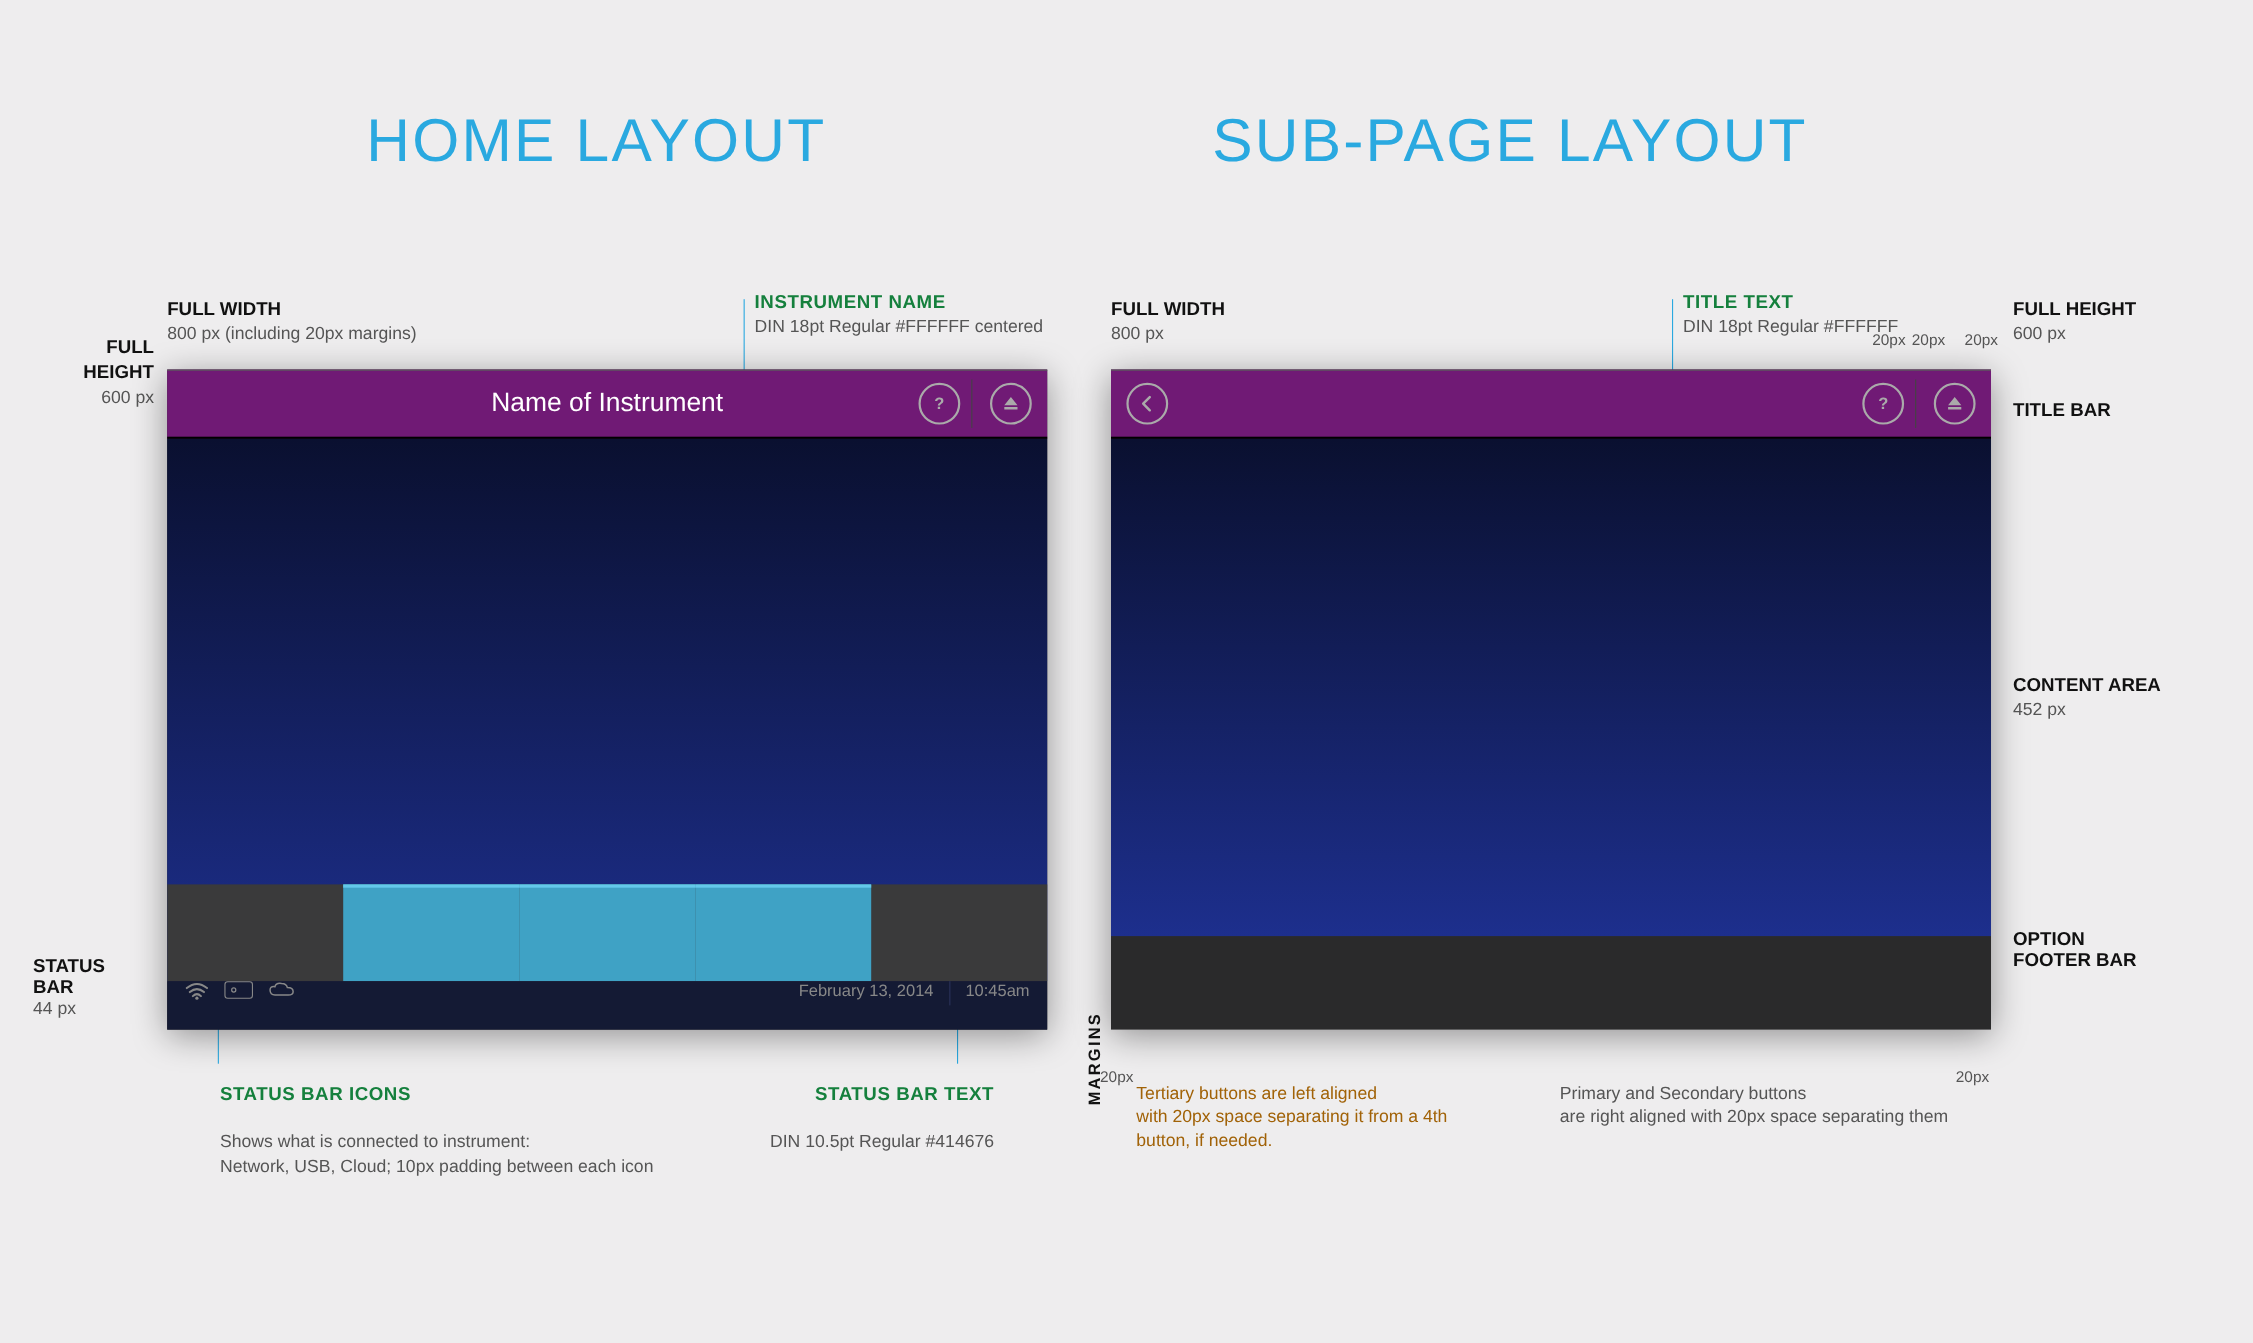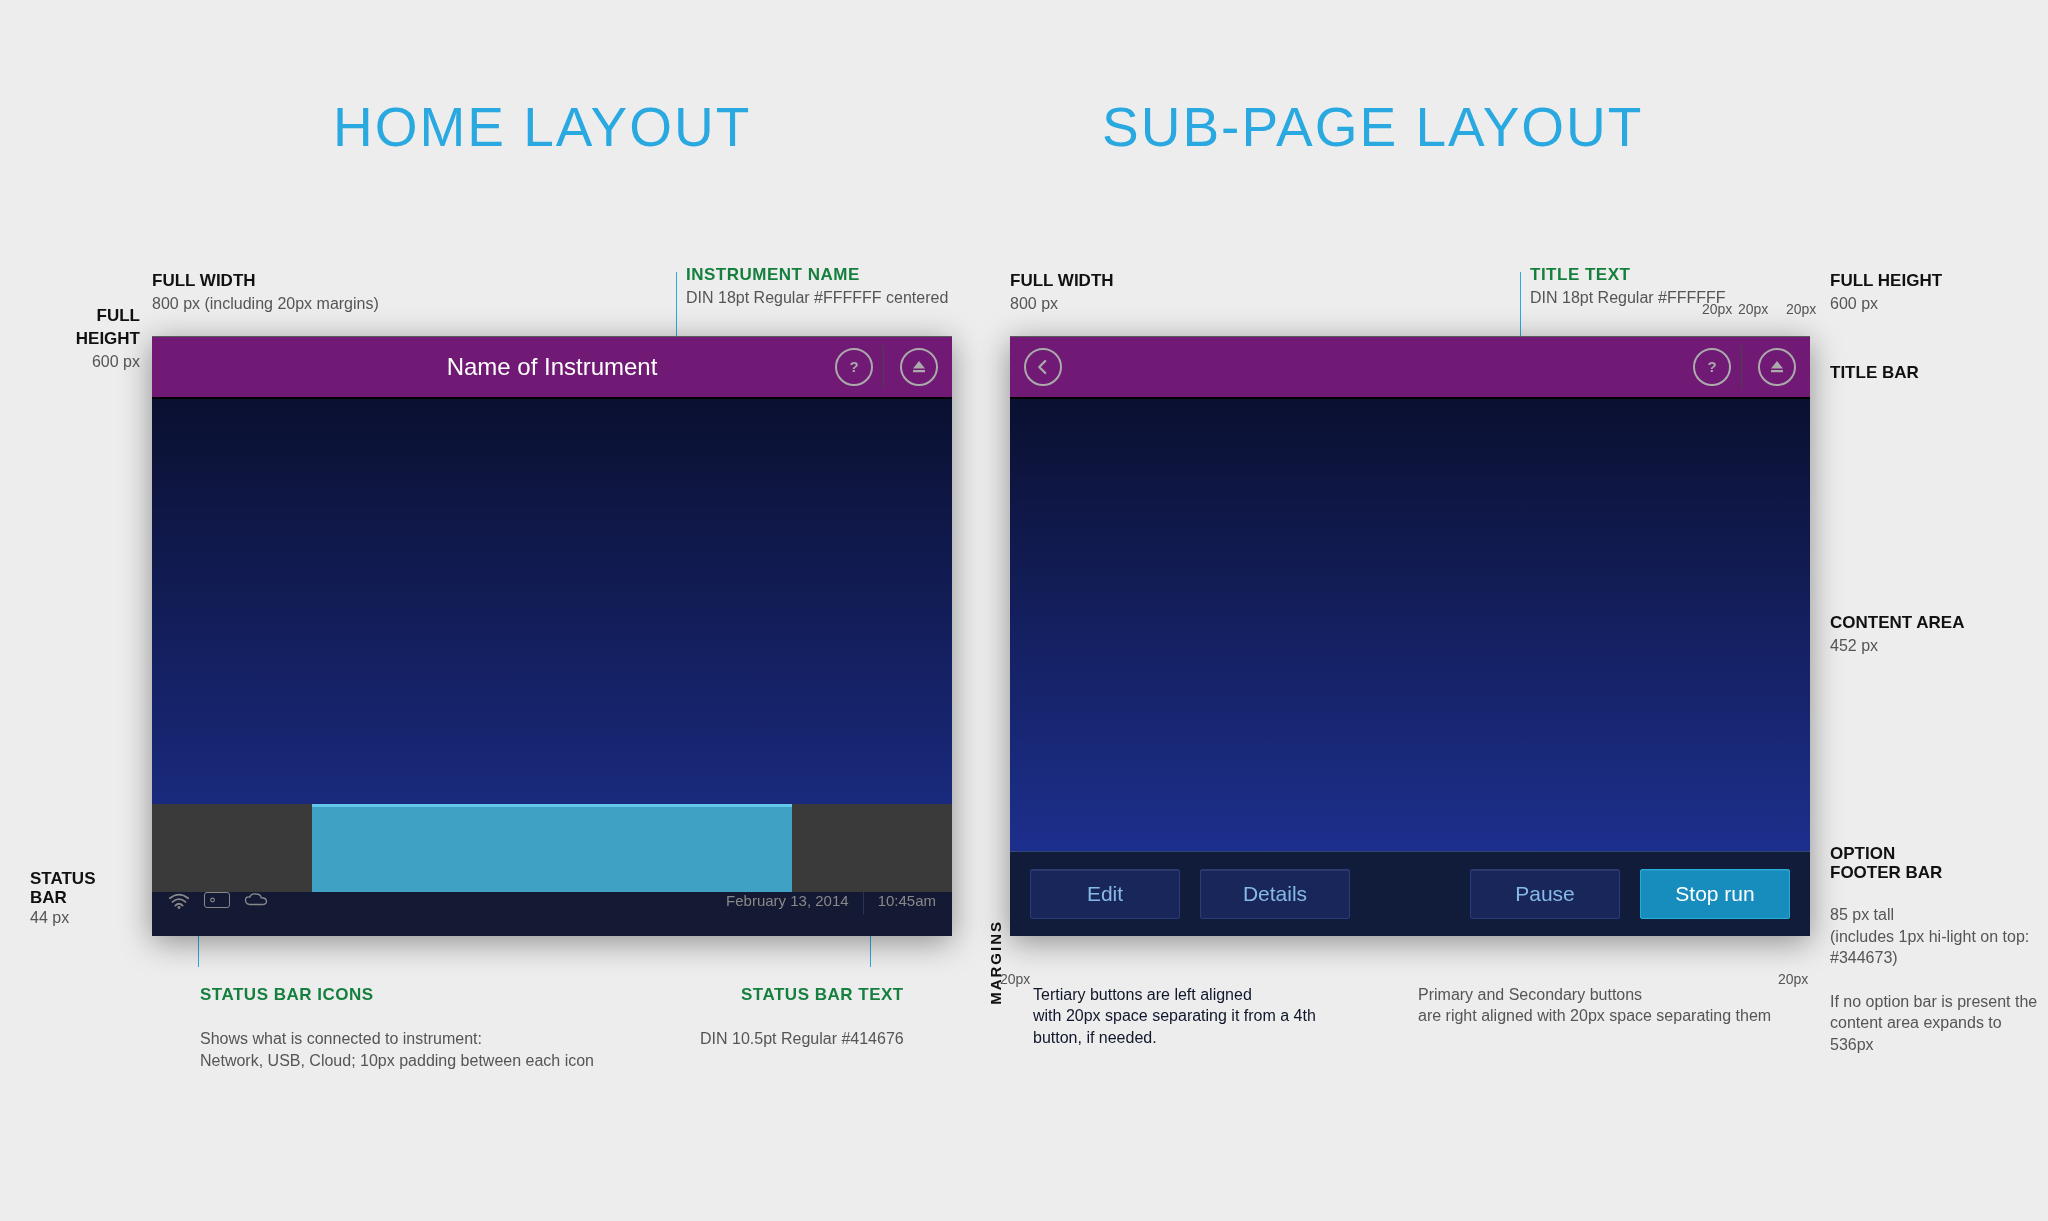--- a/index.html
+++ b/index.html
@@ -168,24 +168,20 @@
 </div>
 <div class="spec" style="left:1830px; top:340px; width:200px; white-space:pre-line;">
   <span class="hdr">TITLE BAR</span>
 </div>
 <div class="spec" style="left:1830px; top:612px;">
   <span class="hdr">CONTENT AREA</span>
   <span>452 px</span>
 </div>
 <div class="spec" style="left:1830px; top:822px; width:210px; white-space:pre-line;">
   <span class="hdr" style="line-height:1.15">OPTION<br>FOOTER BAR</span>
-  <span>85 px tall
-(includes 1px hi-light on top: #344673)
-
-If no option bar is present the content area expands to 536px</span>
 </div>
 
 <div class="spec" style="left:1702px; top:300px; font-size:14px;">20px</div>
 <div class="spec" style="left:1738px; top:300px; font-size:14px;">20px</div>
 <div class="spec" style="left:1786px; top:300px; font-size:14px;">20px</div>
 
 <div class="callout" style="left:686px; top:264px;">
   <span class="ttl">INSTRUMENT NAME</span>
   <span>DIN 18pt Regular #FFFFFF centered</span>
 </div>
@@ -195,21 +191,21 @@
 </div>
 <div class="callout" style="left:200px; top:962px; white-space:pre-line;">
   <span class="ttl">STATUS BAR ICONS</span>
   <span>Shows what is connected to instrument:
 Network, USB, Cloud; 10px padding between each icon</span>
 </div>
 <div class="callout" style="left:700px; top:962px; text-align:right; white-space:pre-line;">
   <span class="ttl">STATUS BAR TEXT</span>
   <span>DIN 10.5pt Regular #414676</span>
 </div>
-<div class="callout" style="left:1033px; top:962px; white-space:pre-line; color:#0f172a;">
+<div class="callout" style="left:1033px; top:962px; white-space:pre-line; color:#a16207;">
   <span>Tertiary buttons are left aligned
 with 20px space separating it from a 4th
 button, if needed.</span>
 </div>
 <div class="callout" style="left:1418px; top:962px; white-space:pre-line; color:#555;">
   <span>Primary  and Secondary buttons
 are right aligned with 20px space separating them</span>
 </div>
 <div class="spec" style="left:1000px; top:970px; font-size:14px;">20px</div>
 <div class="spec" style="left:1778px; top:970px; font-size:14px;">20px</div>
@@ -287,20 +283,13 @@
     </div>
     <div class="sep"></div>
     <div class="icn">
       <svg width="18" height="18" viewBox="0 0 24 24">
           <path d="M12 4 L20 14 L4 14 Z M4 16 H20 V19 H4 Z" fill="#aaa"></path>
         </svg>
     </div>
   </div>
   <div class="content" style="height:452px;"></div>
 
-  <div class="footerbar">
-    <div class="btn">Edit</div>
-    <div class="btn">Details</div>
-    <div class="fill"></div>
-    <div class="btn">Pause</div>
-    <div class="btn primary">Stop run</div>
-  </div>
 </div>
 
 </body></html>

